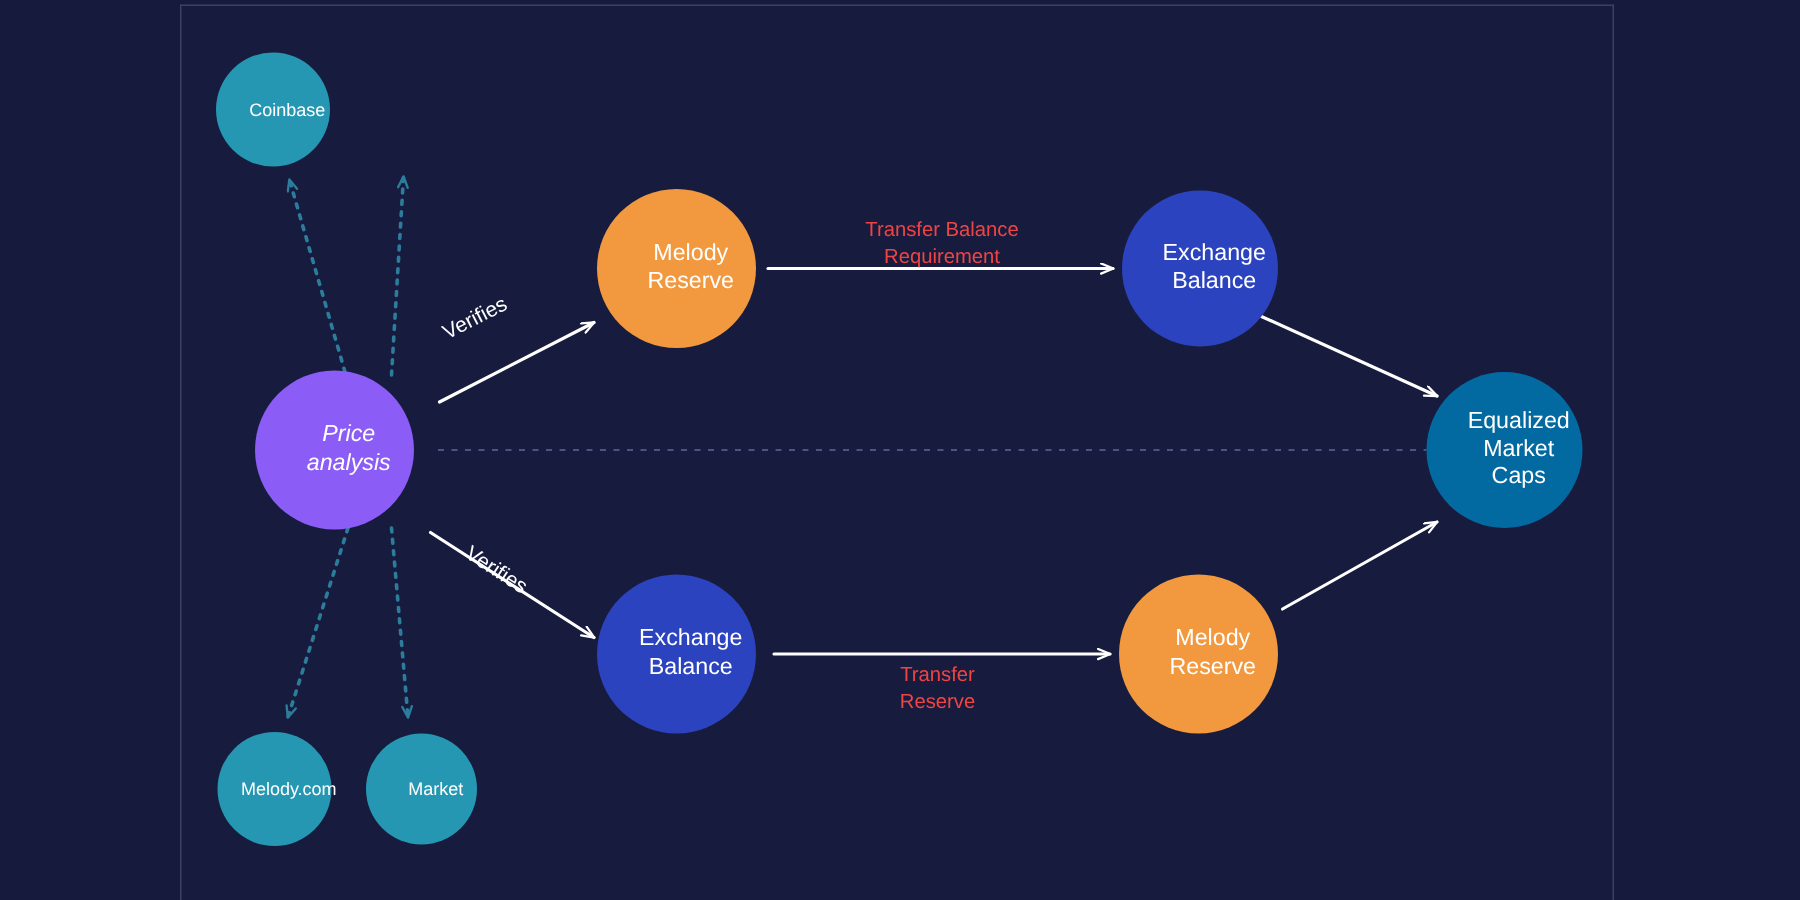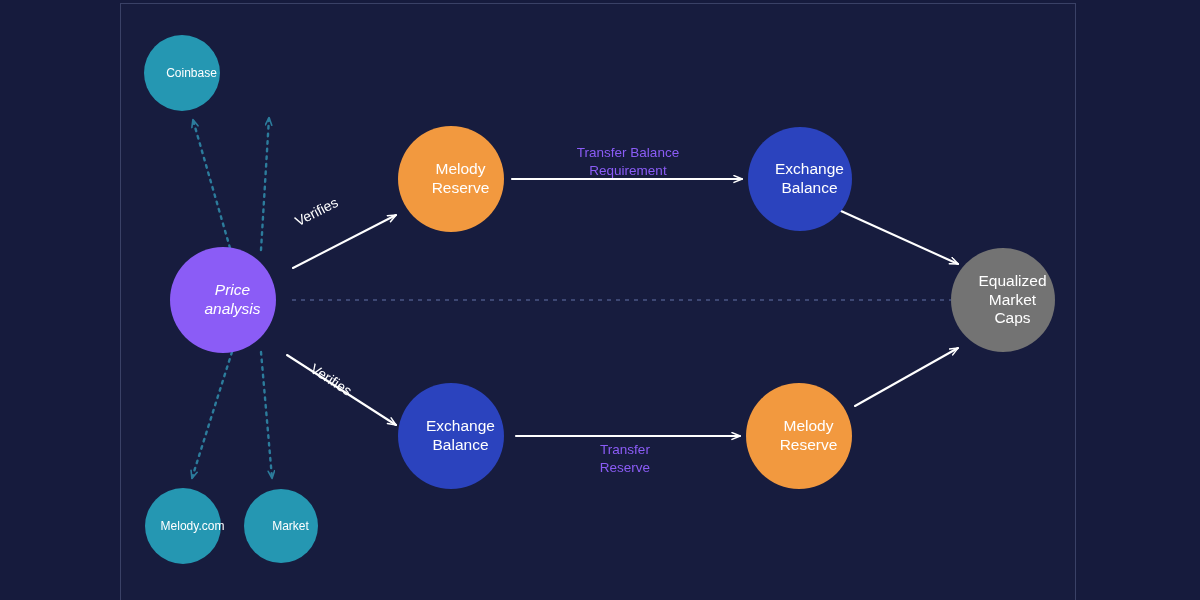--- a/index.html
+++ b/index.html
@@ -45,21 +45,21 @@
     align-items: center;
     justify-content: center;
     text-align: center;
     color: #FFFFFF;
     line-height: 1.22;
     box-sizing: border-box;
   }
   .node span { display: block; pointer-events: none; margin-left: 19px; }
   .edge-label {
     position: absolute;
-    color: #8b5cf6;
+    color: #ef4444;
     text-align: center;
     line-height: 1.3;
     white-space: pre-line;
     font-size: 13.5px;
   }
   .edge-label.rot {
     font-size: 14px;
     color: #FFFFFF;
     white-space: nowrap;
   }
@@ -145,19 +145,19 @@
   <div class="node" style="left:398px; top:383px; width:106px; height:106px; background:#2B43BE; font-size:15.5px; white-space:pre-line;">
     <span>Exchange
 Balance</span>
   </div>
 
   <div class="node" style="left:746px; top:383px; width:106px; height:106px; background:#F2993F; font-size:15.5px; white-space:pre-line;">
     <span>Melody
 Reserve</span>
   </div>
 
-  <div class="node" style="left:951px; top:248px; width:104px; height:104px; background:#737373; font-size:15.5px; white-space:pre-line;">
+  <div class="node" style="left:951px; top:248px; width:104px; height:104px; background:#0369a1; font-size:15.5px; white-space:pre-line;">
     <span>Equalized
 Market
 Caps</span>
   </div>
 
 </div>
 
 </body></html>

